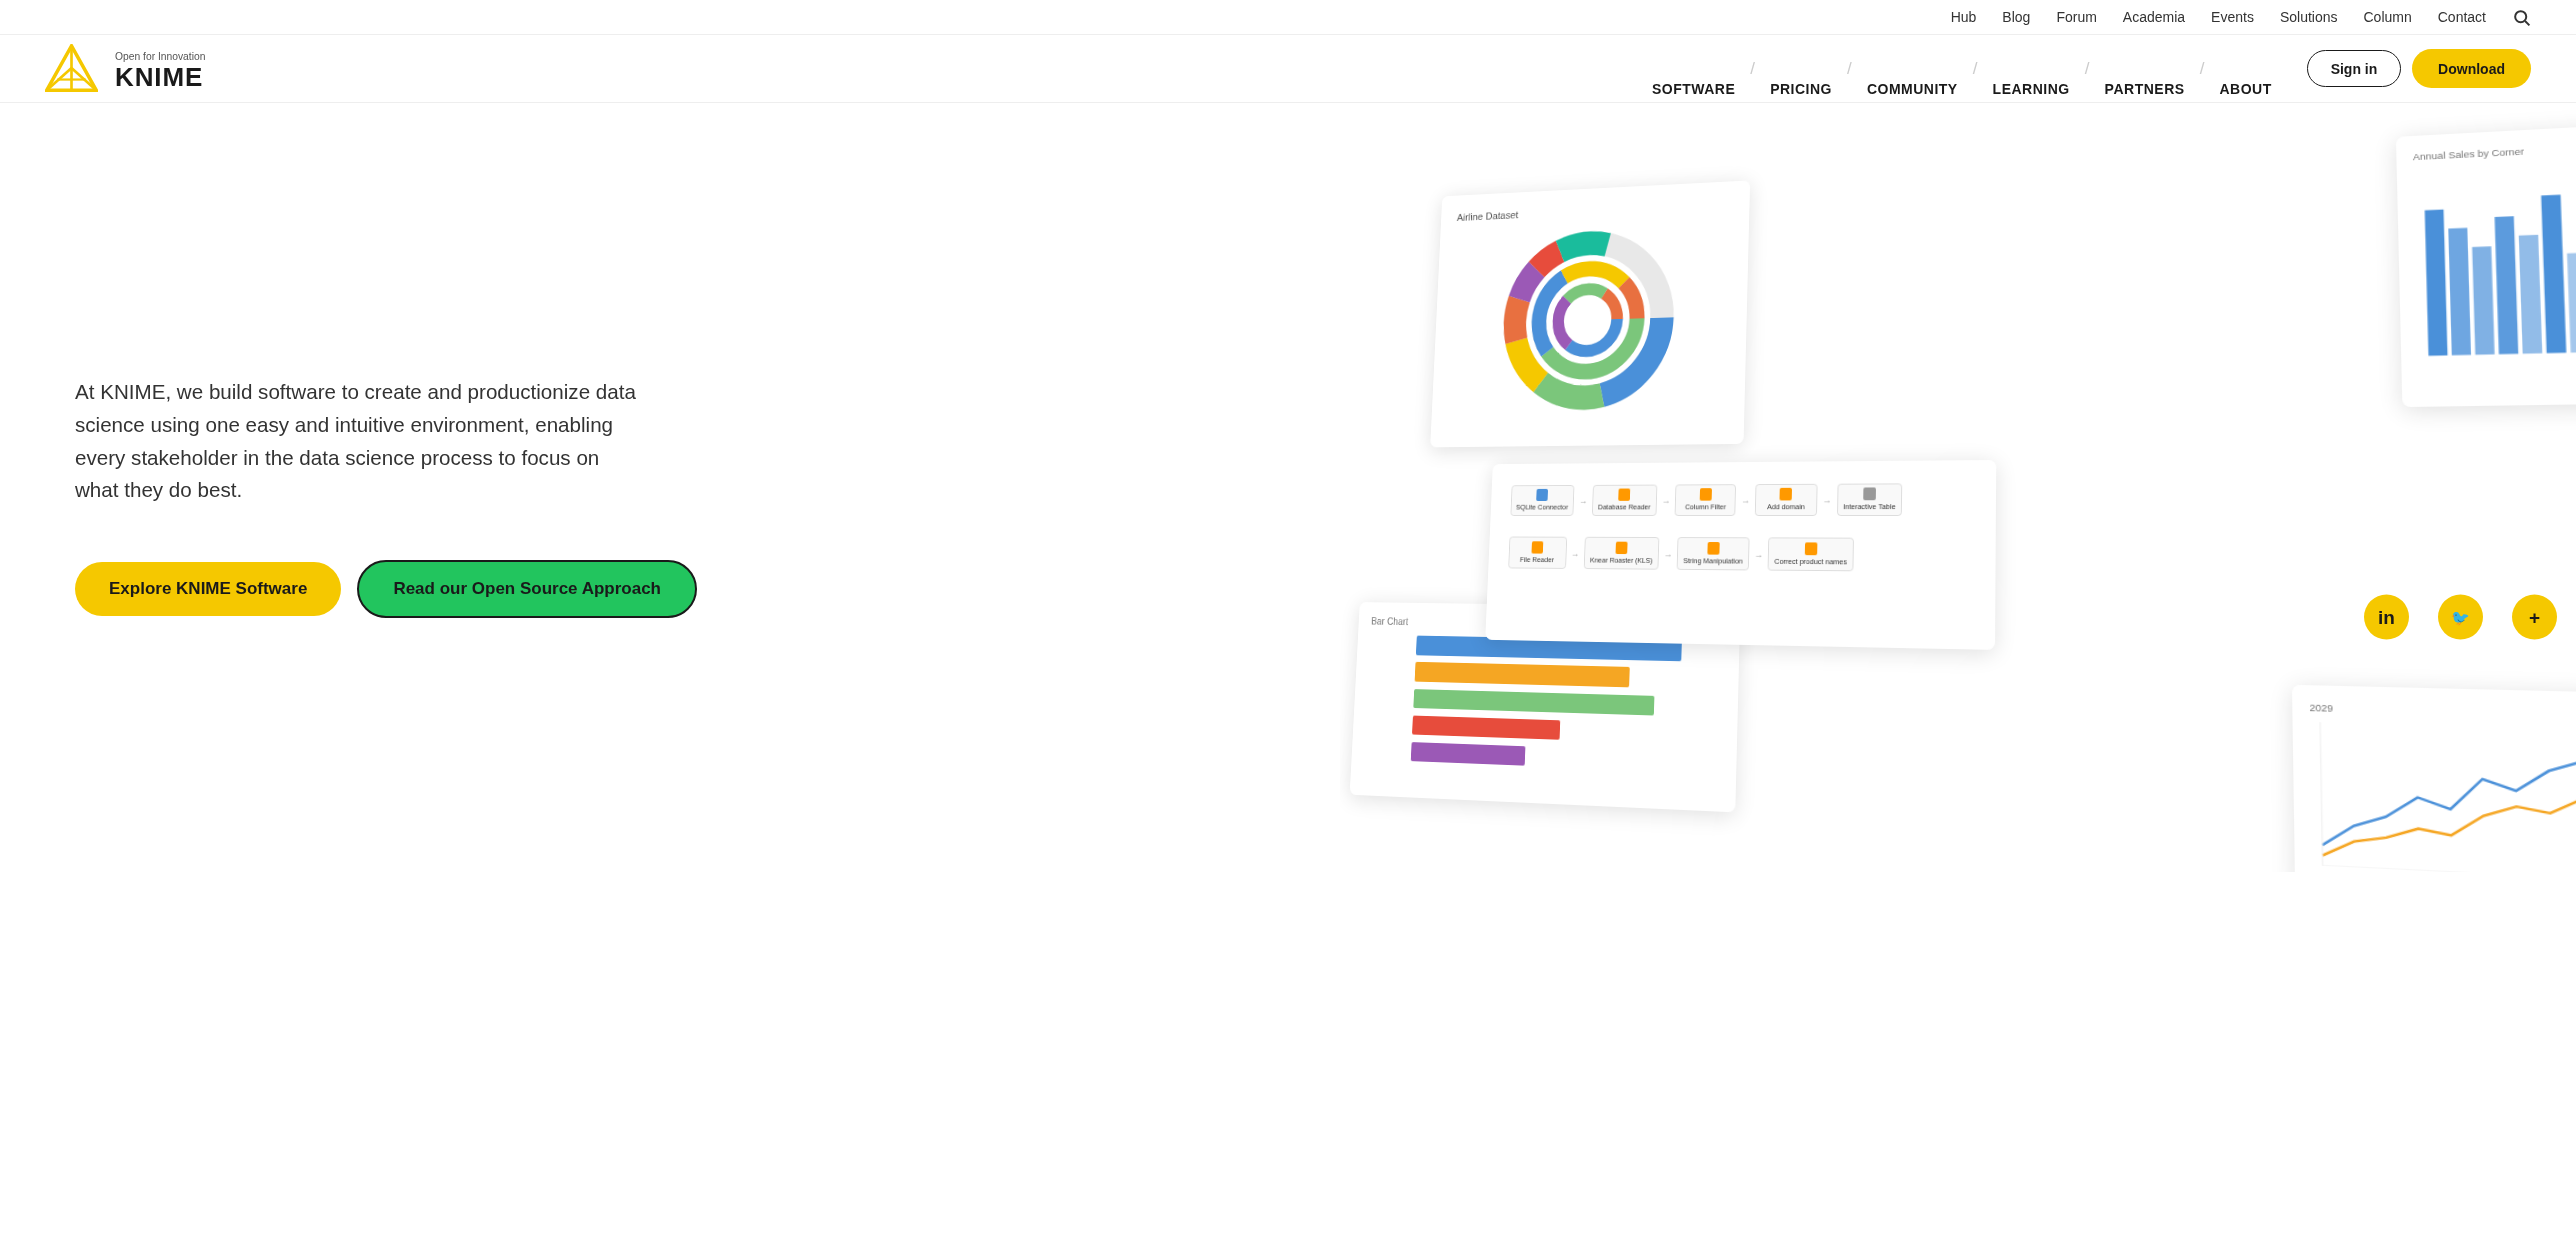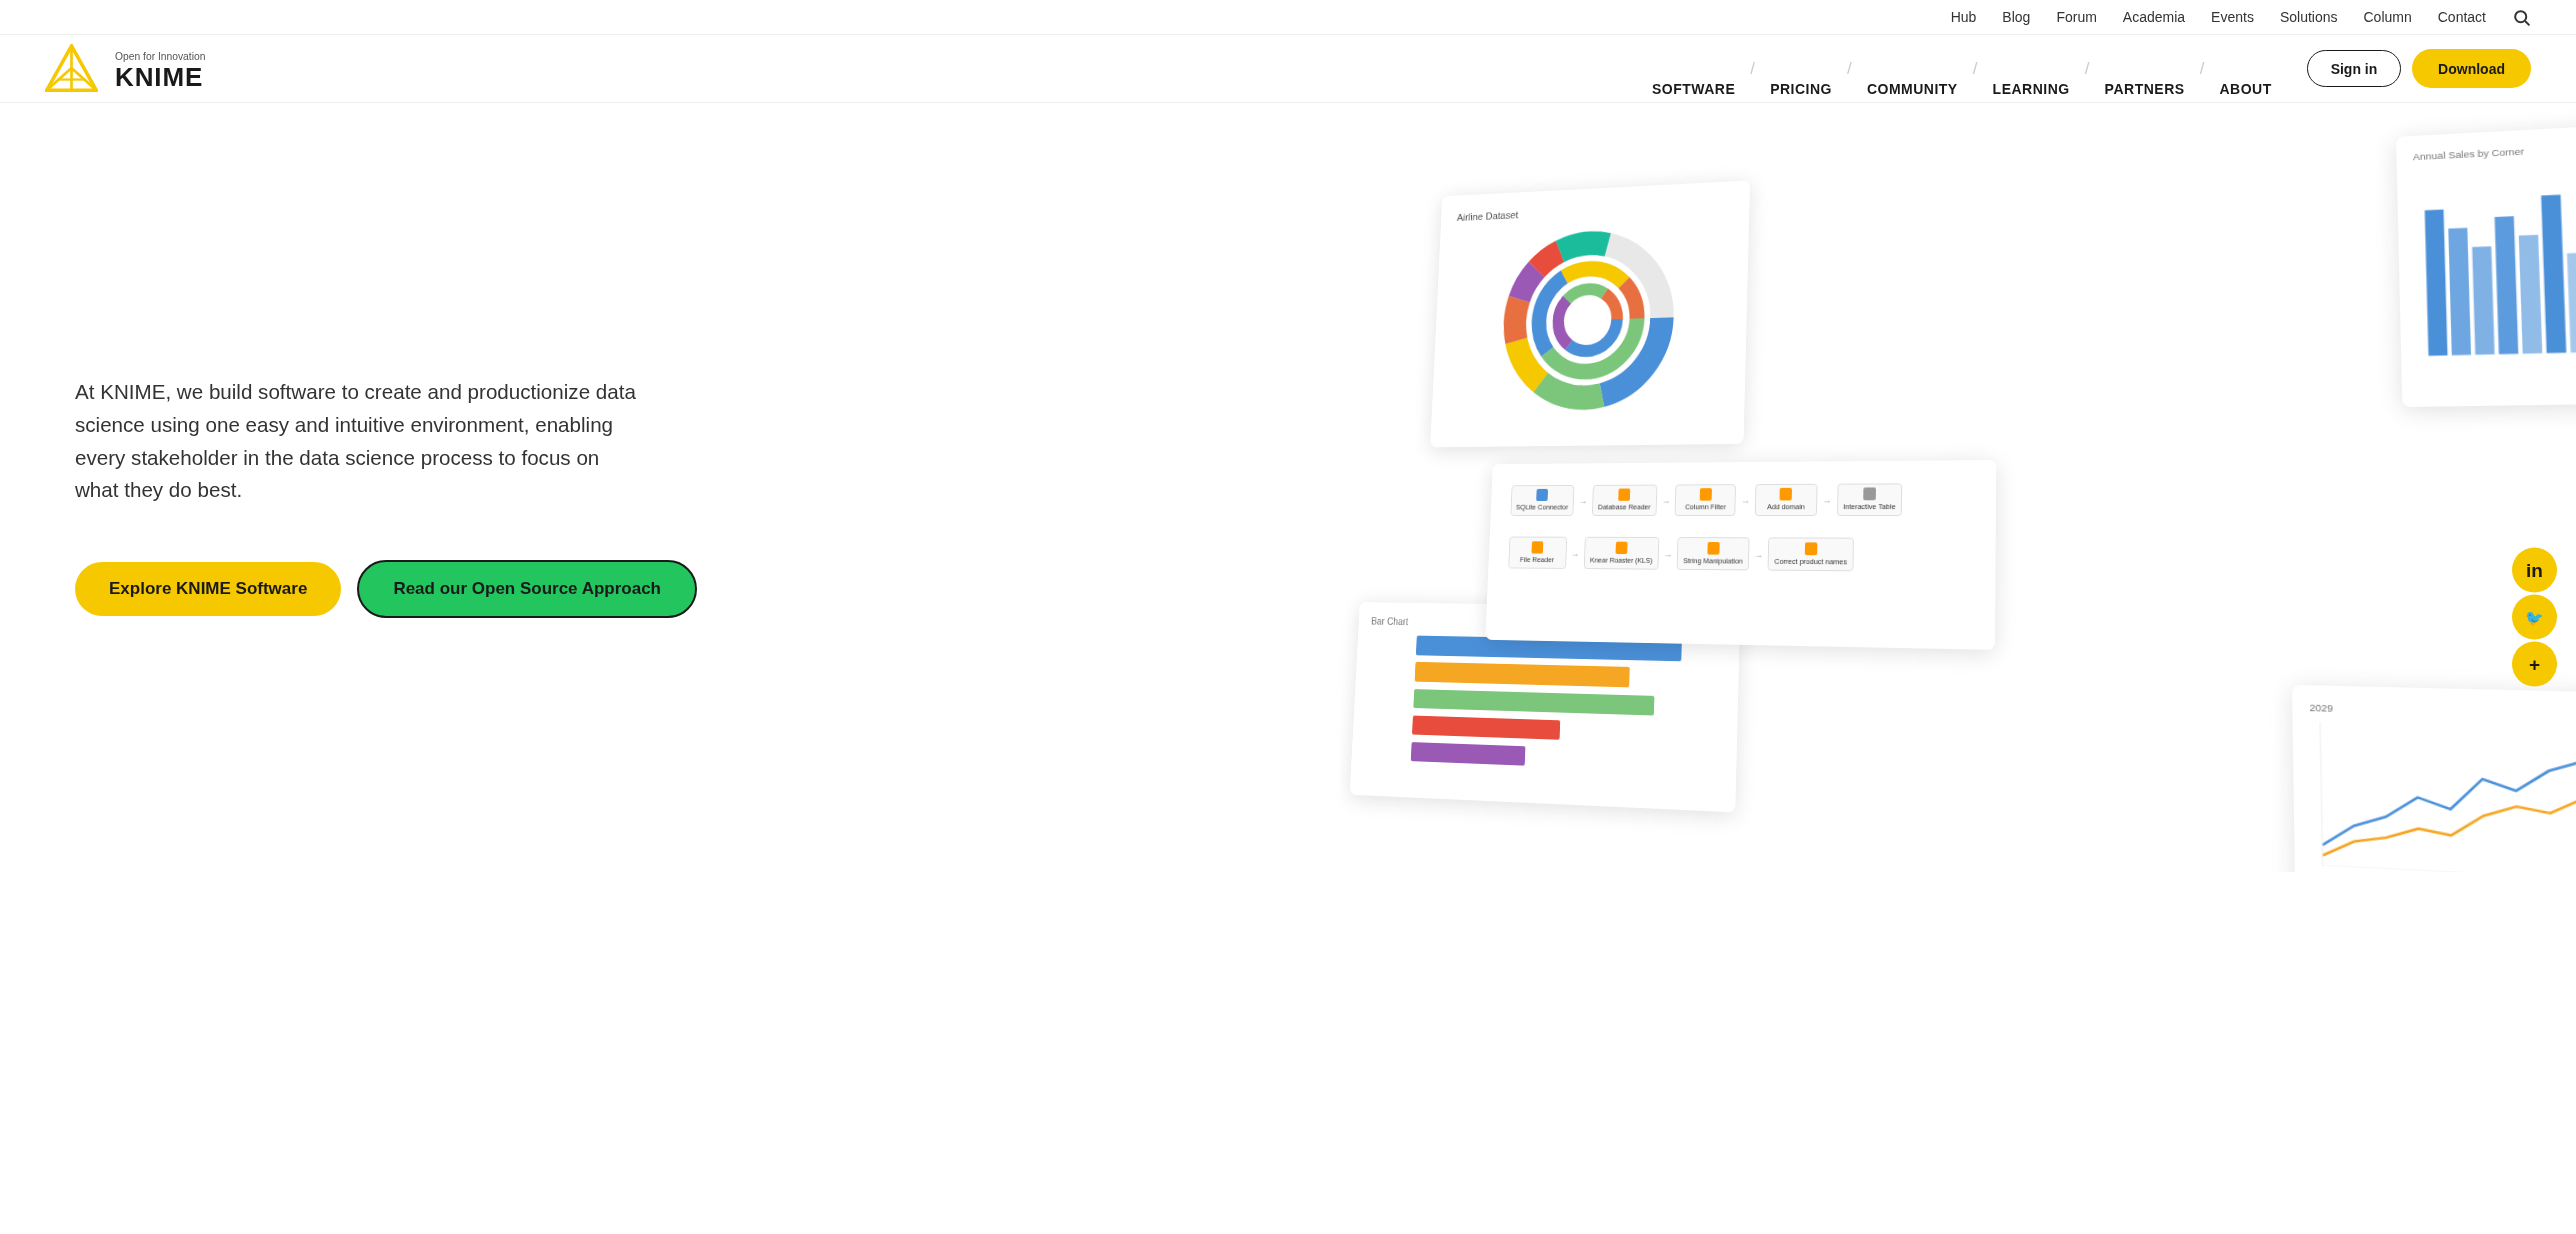--- a/index.html
+++ b/index.html
@@ -264,22 +264,22 @@
       padding: 15px;
     }
 
     
     .social-sidebar {
       position: fixed;
       right: 19px;
       top: 50%;
       transform: translateY(-50%);
       display: flex;
-      flex-direction: column;
-      gap: 2px;
+      flex-direction: row;
+      gap: 29px;
       z-index: 100;
     }
     .social-btn {
       width: 45px;
       height: 45px;
       border-radius: 50%;
       background: #f5c800;
       display: flex;
       align-items: center;
       justify-content: center;

